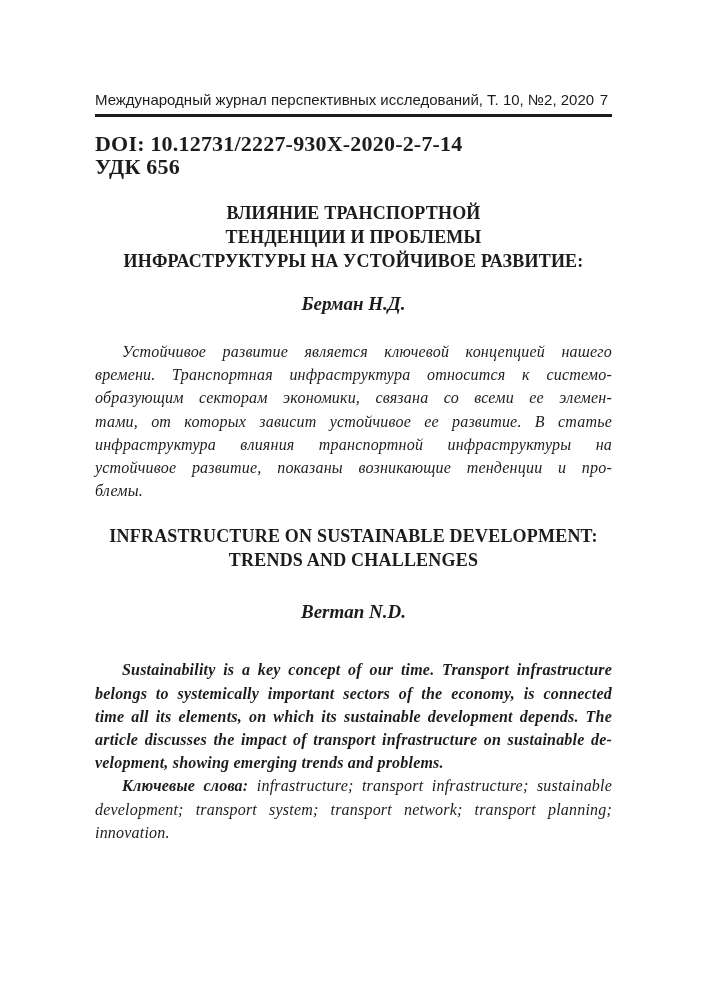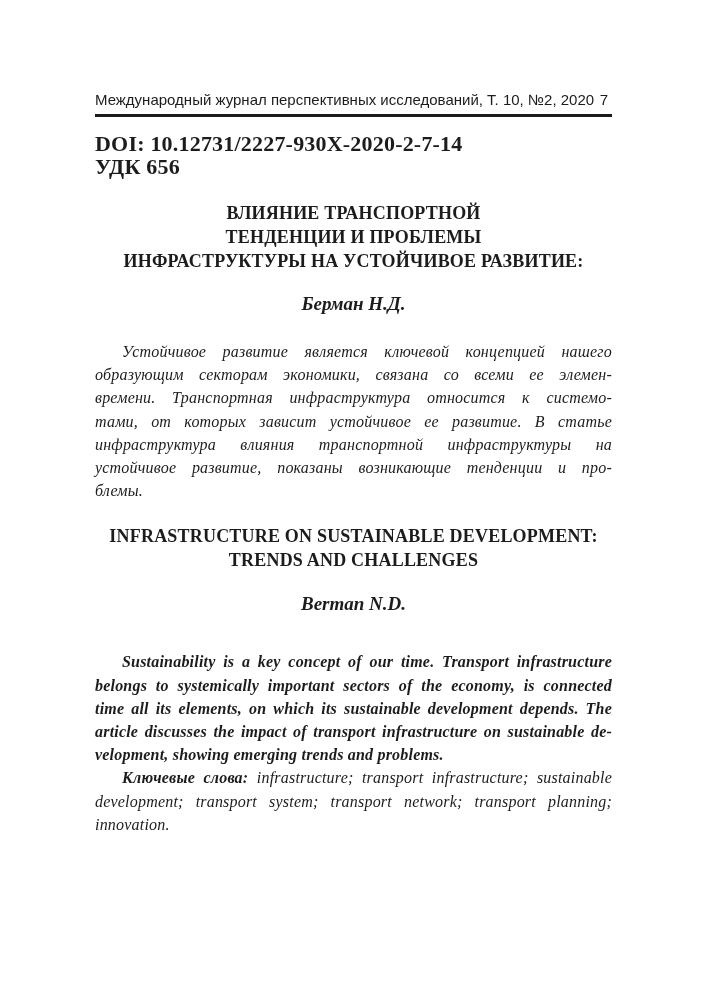--- a/index.html
+++ b/index.html
@@ -70,21 +70,21 @@
   }
   .para .line {
     text-align: justify;
     text-align-last: justify;
     white-space: normal;
   }
   .para .line:first-child { text-indent: 27px; }
   .para .line:last-child { text-align-last: left; }
   .abstract-ru { margin-top: 25px; }
   .title-en { margin-top: 22px; }
-  .author-en { margin-top: 20px; }
+  .author-en { margin-top: 28px; }
   .abstract-en { margin-top: 35px; font-weight: bold; }
   .kw-label { font-weight: bold; }
 </style>
 </head>
 <body>
 
 <div class="page">
   <div class="content">
 
     <div class="header-row">
@@ -101,22 +101,22 @@
     <div class="block-title serif">
         <div class="line">ВЛИЯНИЕ ТРАНСПОРТНОЙ</div>
         <div class="line">ТЕНДЕНЦИИ И ПРОБЛЕМЫ</div>
         <div class="line">ИНФРАСТРУКТУРЫ НА УСТОЙЧИВОЕ РАЗВИТИЕ:</div>
       </div>
 
     <div class="author serif">Берман Н.Д.</div>
 
     <div class="para abstract-ru serif">
         <div class="line">Устойчивое развитие является ключевой концепцией нашего</div>
+        <div class="line">времени. Транспортная инфраструктура относится к системо-</div>
         <div class="line">образующим секторам экономики, связана со всеми ее элемен-</div>
-        <div class="line">времени. Транспортная инфраструктура относится к системо-</div>
         <div class="line">тами, от которых зависит устойчивое ее развитие. В статье</div>
         <div class="line">инфраструктура влияния транспортной инфраструктуры на</div>
         <div class="line">устойчивое развитие, показаны возникающие тенденции и про-</div>
         <div class="line">блемы.</div>
       </div>
 
 
     <div class="block-title title-en serif">
         <div class="line">INFRASTRUCTURE ON SUSTAINABLE DEVELOPMENT:</div>
         <div class="line">TRENDS AND CHALLENGES</div>

